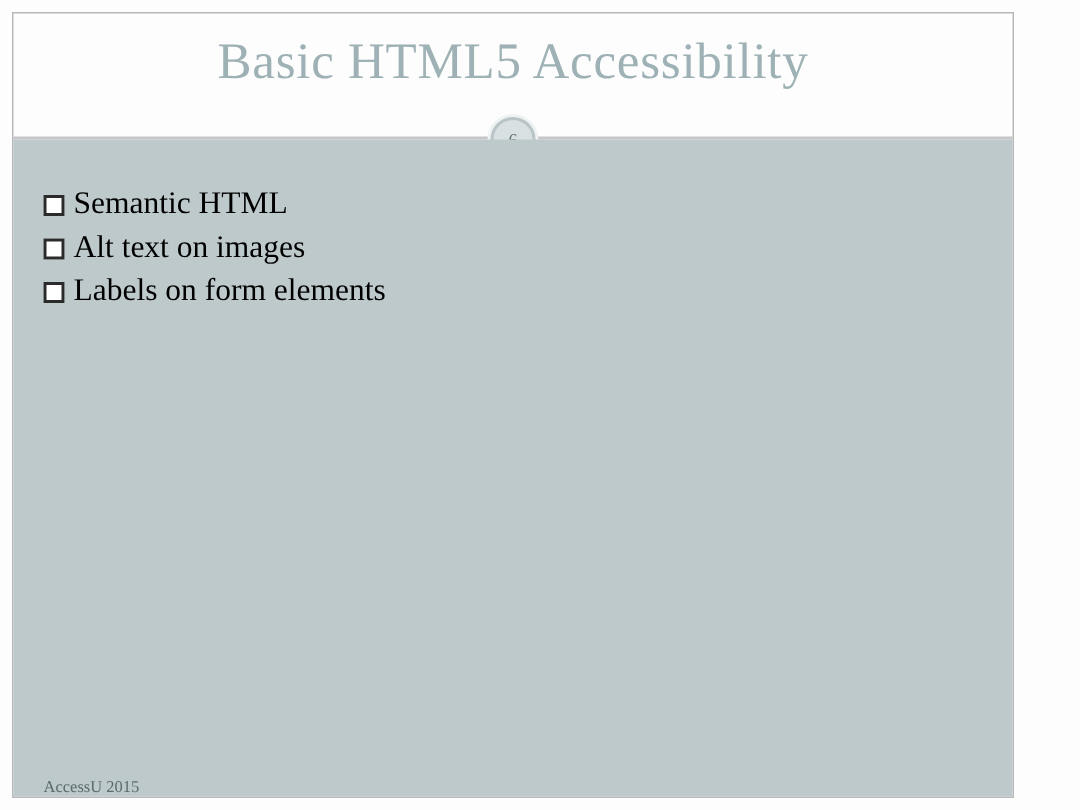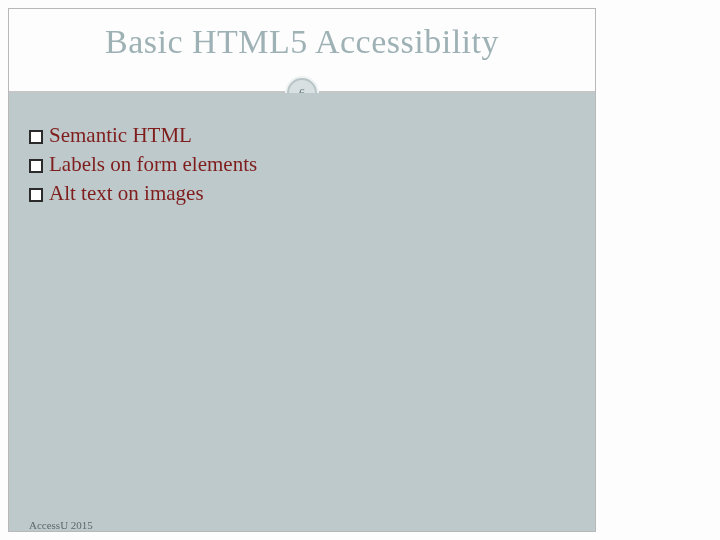--- a/index.html
+++ b/index.html
@@ -5,21 +5,21 @@
   * { box-sizing: border-box; margin: 0; padding: 0; }
   html, body { width: 720px; height: 540px; overflow: hidden; }
   body {
     background: #fdfdfd;
     font-family: Georgia, "Times New Roman", serif;
     position: relative;
   }
   .frame {
     position: absolute;
     top: 8px; left: 8px;
-    width: 588px; height: 524px;
+    width: 668px; height: 524px;
     border: 1px solid #b8b8b8;
   }
   .title-area {
     position: relative;
     height: 84px;
     text-align: center;
   }
   .title {
     font-size: 34px;
     font-weight: 400;
@@ -69,21 +69,21 @@
     height: 14px;
     border: 2px solid #2b2b2b;
     background: #fff;
     margin-right: 6px;
     flex-shrink: 0;
     position: relative;
     top: 2px;
   }
   .bullet-text {
     font-size: 21px;
-    color: #7f1d1d;
+    color: #000000;
     font-family: Georgia, serif;
   }
   .footer {
     position: absolute;
     left: 20px;
     bottom: 0;
     font-size: 11px;
     color: #5a6a6d;
     font-family: Georgia, serif;
   }
@@ -101,23 +101,23 @@
     </div>
   </div>
 
   <div class="content">
     <div class="bullet-item">
       <span class="bullet-icon"></span>
       <span class="bullet-text">Semantic HTML</span>
     </div>
     <div class="bullet-item">
       <span class="bullet-icon"></span>
-      <span class="bullet-text">Labels on form elements</span>
+      <span class="bullet-text">Alt text on images</span>
     </div>
     <div class="bullet-item">
       <span class="bullet-icon"></span>
-      <span class="bullet-text">Alt text on images</span>
+      <span class="bullet-text">Labels on form elements</span>
     </div>
 
     <div class="footer">AccessU 2015</div>
   </div>
 
 </div>
 
 </body></html>

